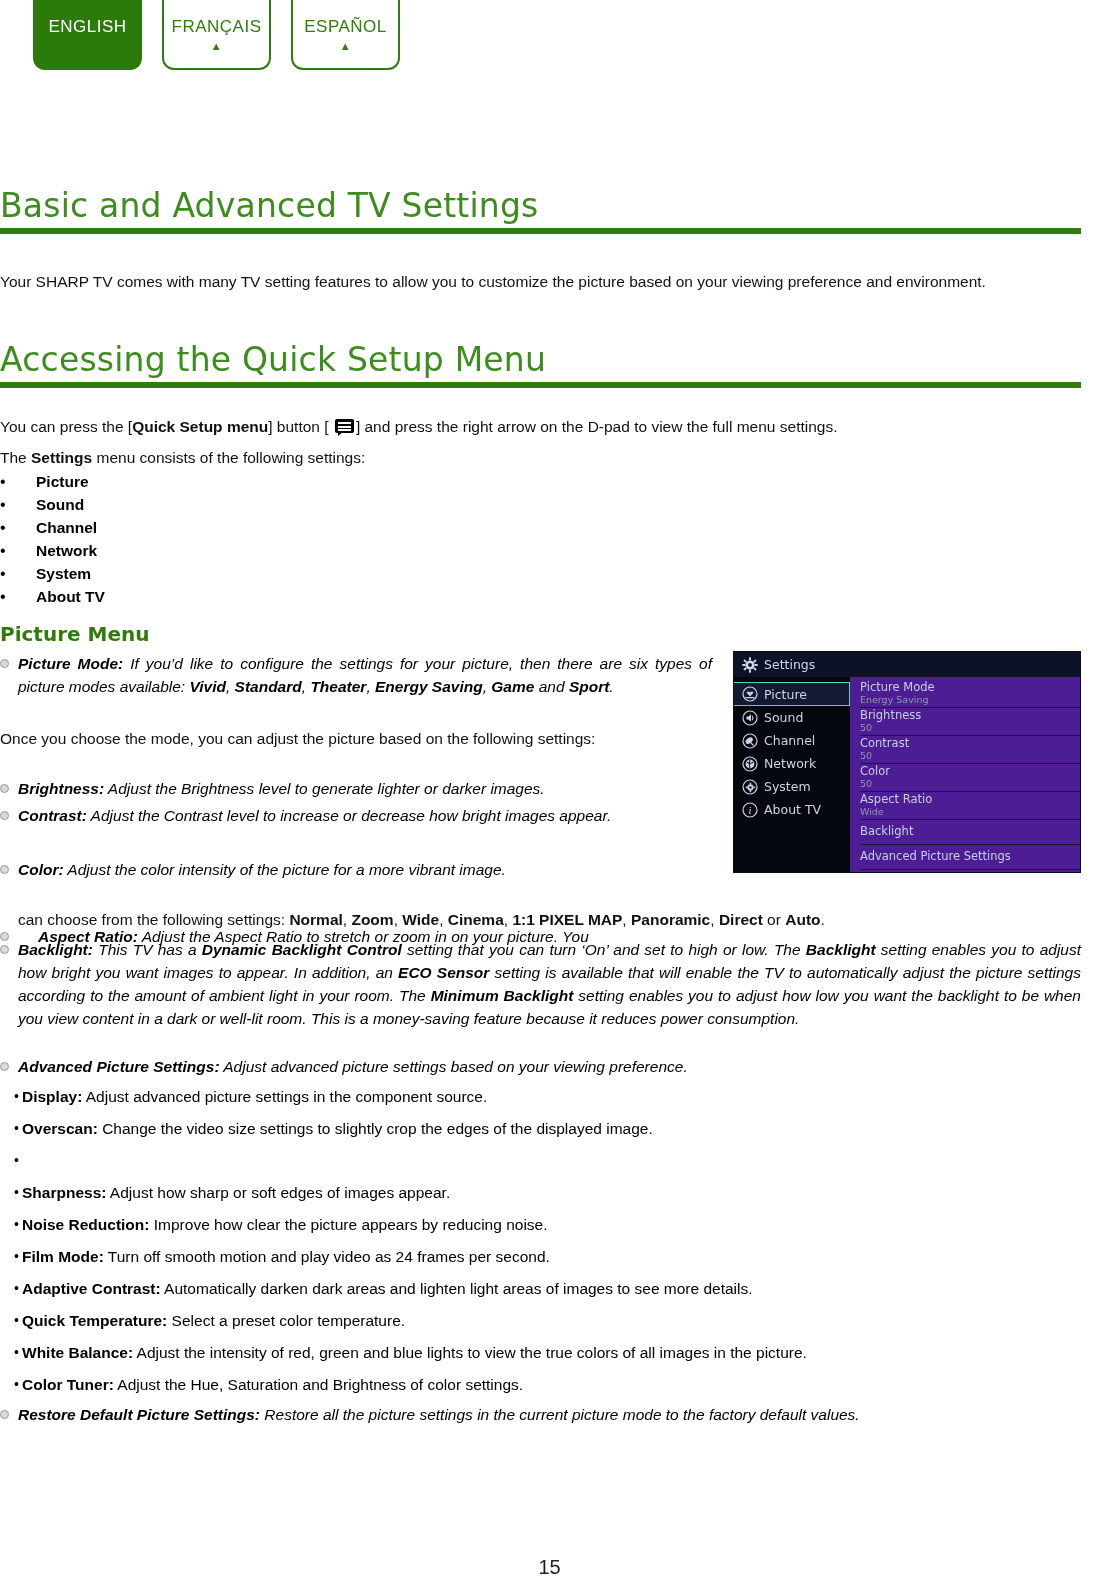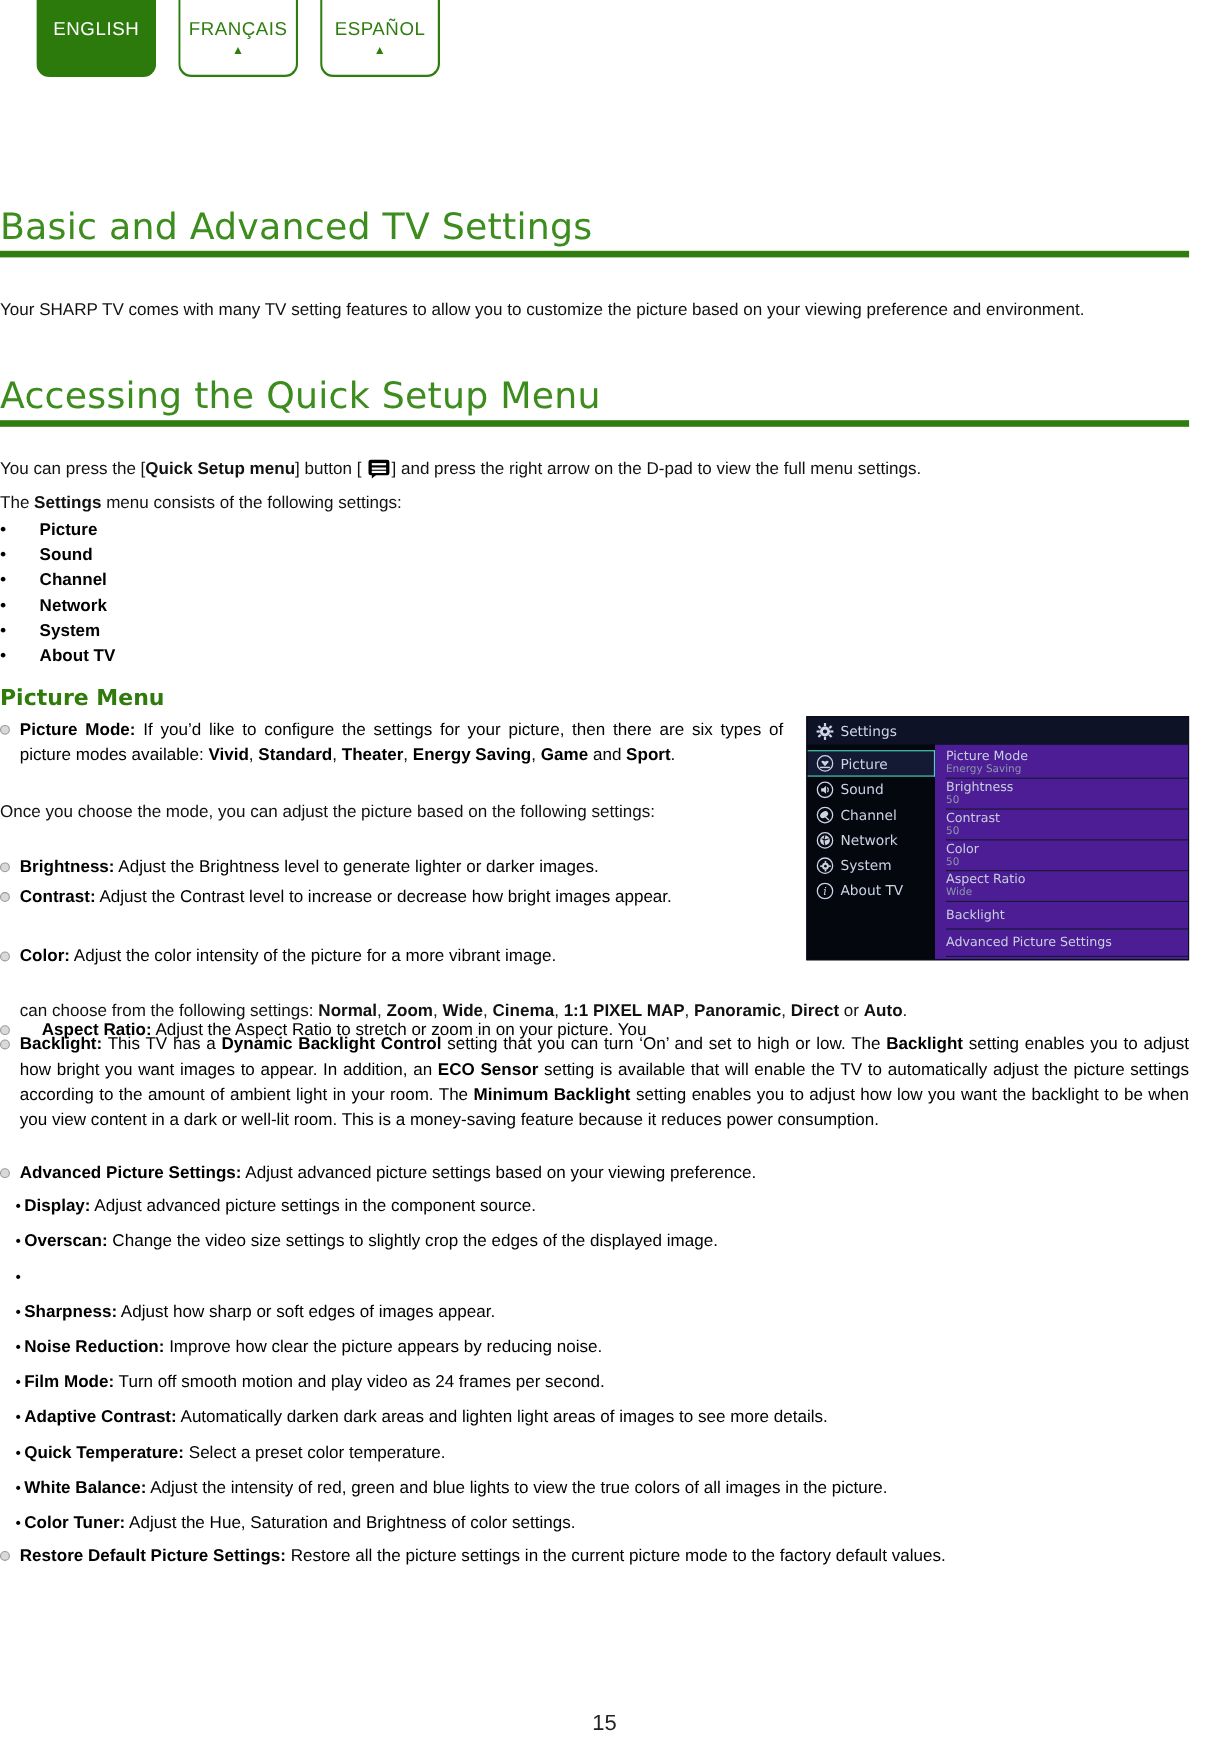--- a/index.html
+++ b/index.html
@@ -110,20 +110,21 @@
     line-height: 23px;
   }
   .plainlist .txt { font-weight: bold; }
 
   
   .cbullet {
     position: absolute;
     display: flex;
     font-size: 15.5px;
     line-height: 23px;
+    font-style: italic;
   }
   .cbullet .marker {
     flex: 0 0 18px;
     padding-top: 7px;
   }
   .circle {
     display: block;
     width: 9px;
     height: 9px;
     border-radius: 50%;

